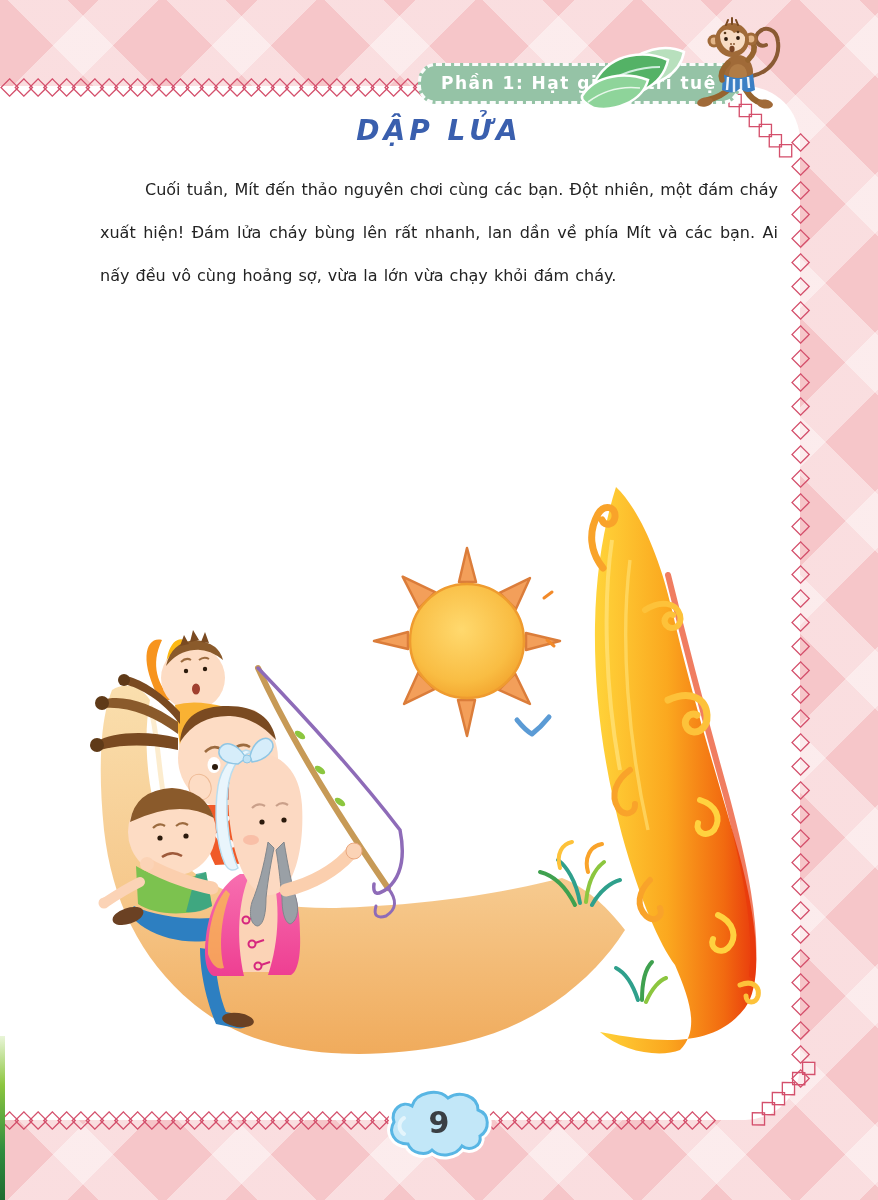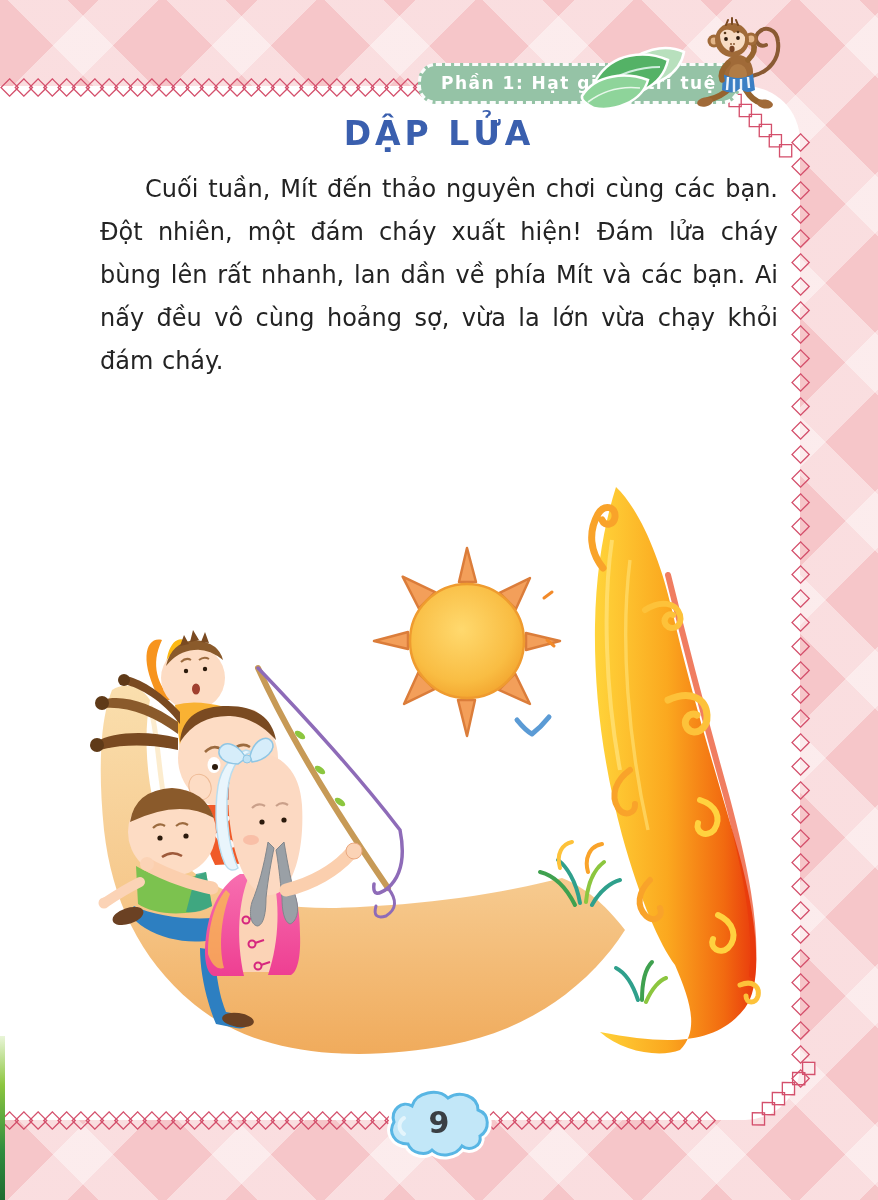--- a/index.html
+++ b/index.html
@@ -30,25 +30,25 @@
     background:#95c3a6;border:3px dashed rgba(255,255,255,.95);border-radius:18px;
     padding:7px 20px 8px 20px;
   }
   .banner span{
     color:#ffffff;font-size:17px;font-weight:bold;letter-spacing:1.5px;
   }
   .leaves{position:absolute;left:578px;top:42px;z-index:5;}
   .monkey{position:absolute;left:690px;top:14px;z-index:5;}
   .title{
     position:absolute;left:100px;top:114px;width:678px;text-align:center;z-index:3;
-    color:#3a5fae;font-size:33px;font-weight:bold;letter-spacing:4px;
+    color:#3a5fae;font-size:28px;font-weight:bold;letter-spacing:4px;font-style:italic;
   }
   .story{
     position:absolute;left:100px;top:168px;width:678px;z-index:3;
-    color:#232323;font-size:24px;line-height:43px;text-align:justify;
+    color:#232323;font-size:16px;line-height:43px;text-align:justify;
   }
   .story p{margin:0;text-indent:45px;word-spacing:1px;}
   .illu{position:absolute;left:80px;top:470px;z-index:2;}
   .cloud{position:absolute;left:382px;top:1084px;z-index:6;}
   .edge-strip{
     position:absolute;left:0;top:1036px;width:5px;height:164px;z-index:7;
     background:linear-gradient(to bottom,#e9f5d8,#8cc63f 30%,#2f8c3f 70%,#1f6b30);
   }
 </style>
 </head>

